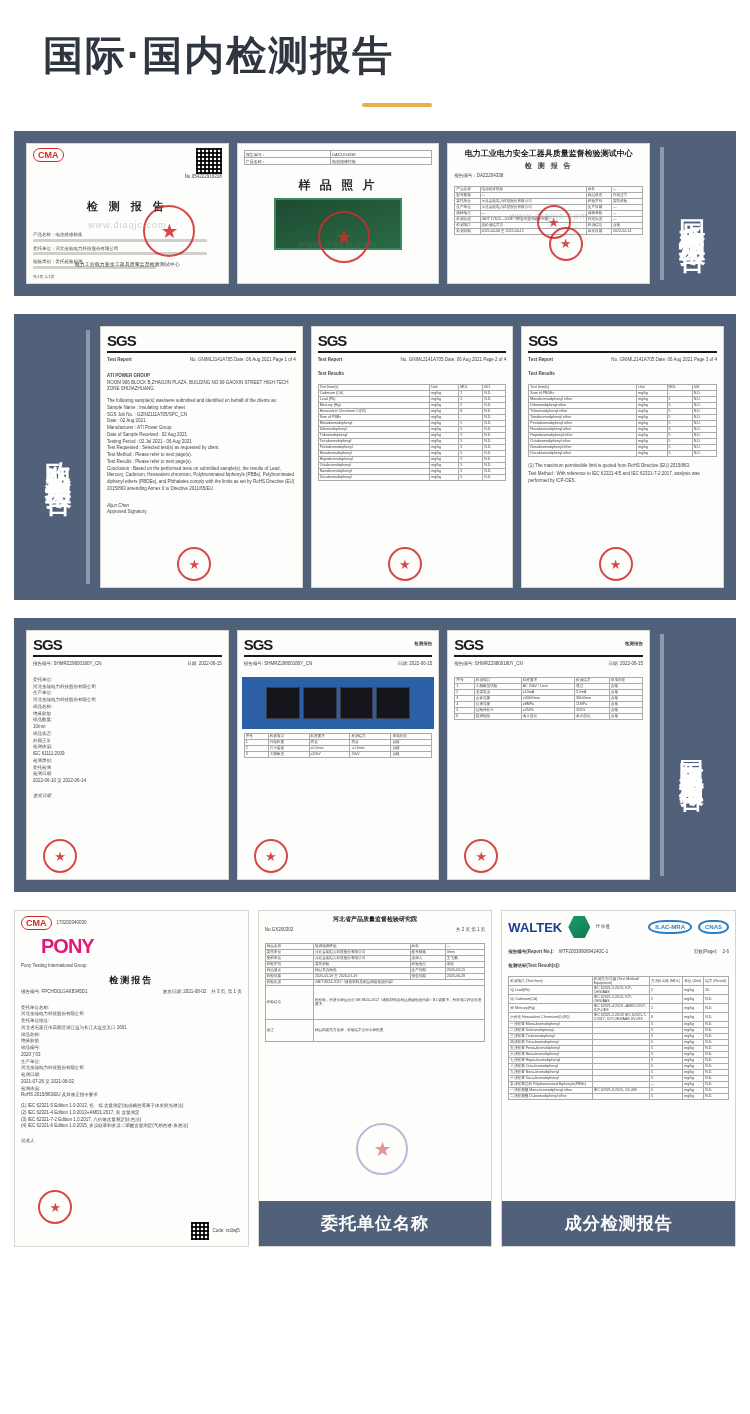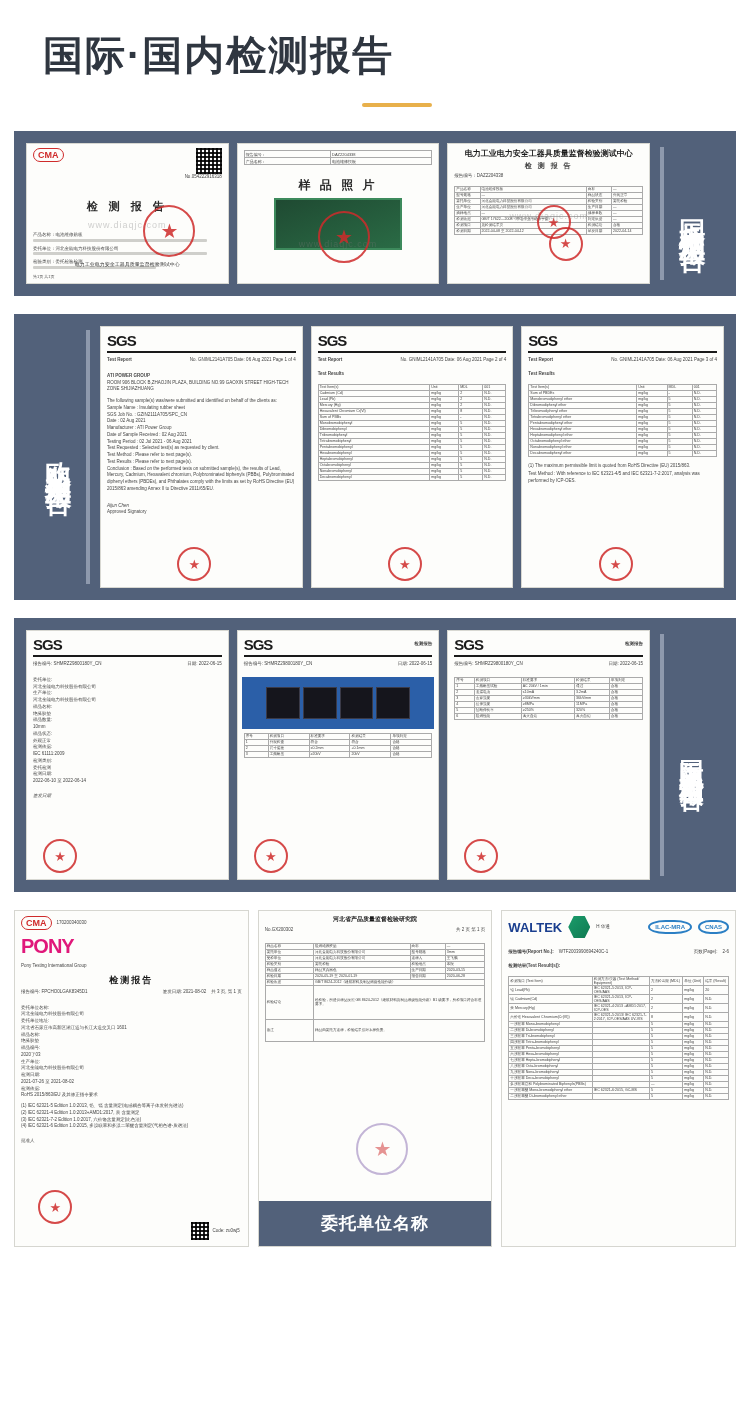--- a/index.html
+++ b/index.html
@@ -796,21 +796,21 @@
   </div>
 
   <div class="bottom-row">
 
     <div class="bcard">
       <div class="body">
         <div class="row-flex">
           <span class="cma">CMA</span>
           <span class="tiny">170200340030</span>
         </div>
-        <div class="row-flex" style="padding-top:0;">
+        <div class="row-flex" style="padding-top:0;margin-left:20px;">
           <span class="pony">PONY</span>
         </div>
         <div class="tiny" style="padding:0 6px;">Pony Testing International Group</div>
         <div class="center-title" style="font-size:9px;letter-spacing:2px;">检测报告</div>
         <div class="row-flex" style="padding-top:2px;">
           <span class="tiny">报告编号: FPCHO0LGAK8345D1</span>
           <span class="spacer"></span>
           <span class="tiny">签发日期: 2021-08-02</span>
           <span class="tiny">共 3 页, 第 1 页</span>
         </div>
@@ -1052,16 +1052,17 @@
           <tr>
                 <td>二溴联苯醚 Di-bromodiphenyl ether</td>
                 <td></td>
                 <td>5</td>
                 <td>mg/kg</td>
                 <td>N.D.</td>
               </tr>
         </tbody>
           </table>
       </div>
+      <div class="cap">成分检测报告</div>
     </div>
   </div>
 
 </div>
 
 </body></html>

